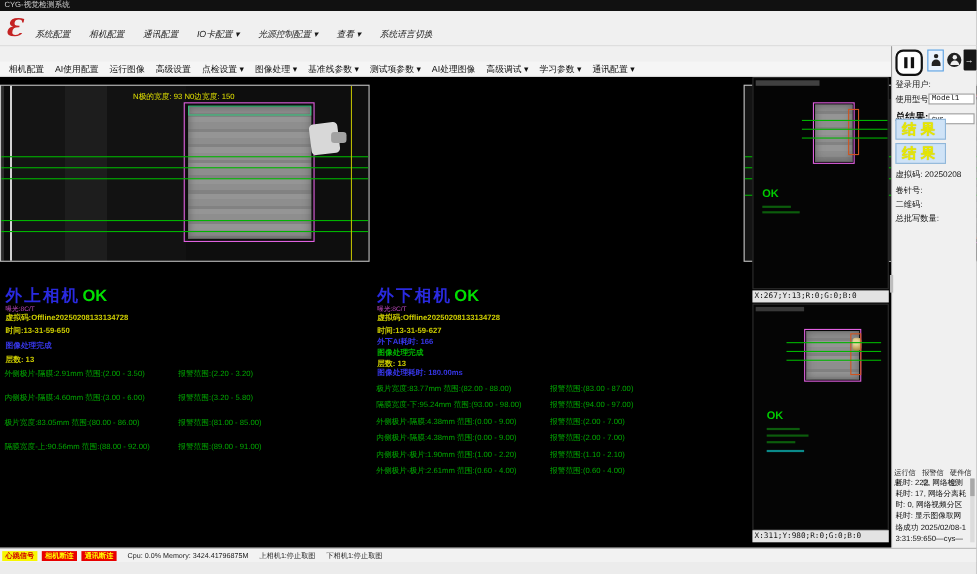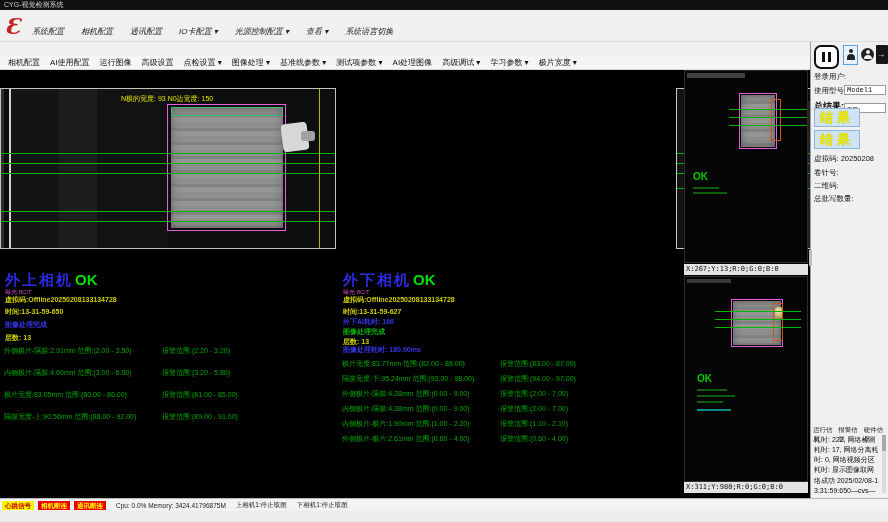--- a/index.html
+++ b/index.html
@@ -53,21 +53,21 @@
   .t-exposure { position:absolute; font-size:6px; color:#c04ac0; }
   .t-yellow { position:absolute; font-size:7px; font-weight:bold; color:#cfcf00; white-space:nowrap; }
   .t-blue { position:absolute; font-size:7px; font-weight:bold; color:#3636e6; white-space:nowrap; }
   .t-green { position:absolute; font-size:7px; font-weight:bold; color:#00b400; white-space:nowrap; }
   .mrow { position:absolute; left:0; width:100%; height:9px; }
   .mval { position:absolute; left:4px; font-size:7px; color:#00a800; white-space:nowrap; }
   .malarm { position:absolute; left:162px; font-size:7px; color:#00a800; white-space:nowrap; }
   .coord-strip { position:absolute; left:0; width:100%; height:13px; border-top:1px solid #9a9a9a;
                  color:#e8e8e8; font-size:7px; font-family:"DejaVu Sans Mono", monospace; line-height:13px; padding-left:4px; background:#000; }
 
-  .panel { position:absolute; top:11px; height:376px; }
+  .panel { position:absolute; top:0; height:376px; }
   .panel-left { left:0; width:337px; }
   .panel-mid { left:338px; width:345px; }
 
   .thumbcol { position:absolute; left:684px; top:0; width:124px; height:428px; }
   .thumb { position:absolute; left:0; width:124px; background:#050505; overflow:hidden; border:1px solid #2e2e2e; }
   .thumb-status { position:absolute; left:0; width:124px; height:11px; background:#e3e3e3; color:#111;
                   font-size:7px; font-family:"DejaVu Sans Mono", monospace; line-height:11px; padding-left:2px; }
   .ok-small { position:absolute; font-size:10px; font-weight:bold; color:#00cc00; }
   .deco { position:absolute; }
 
@@ -134,21 +134,21 @@
     <span>AI使用配置</span>
     <span>运行图像</span>
     <span>高级设置</span>
     <span>点检设置 ▾</span>
     <span>图像处理 ▾</span>
     <span>基准线参数 ▾</span>
     <span>测试项参数 ▾</span>
     <span>AI处理图像</span>
     <span>高级调试 ▾</span>
     <span>学习参数 ▾</span>
-    <span>极片宽度 ▾</span>
+    <span>通讯配置 ▾</span>
   </div>
 
   <div class="viewport">
 
     <div class="panel panel-left">
       <div class="img img-left">
         <div class="cell" style="left:170px; top:19px; width:112px; height:120px;"></div>
         <div class="box" style="left:166px; top:15px; width:119px; height:127px;"></div>
         <div class="box-cyan" style="left:170px; top:18px; width:112px; height:9px;"></div>
         <div class="hl" style="top:64px;"></div>

